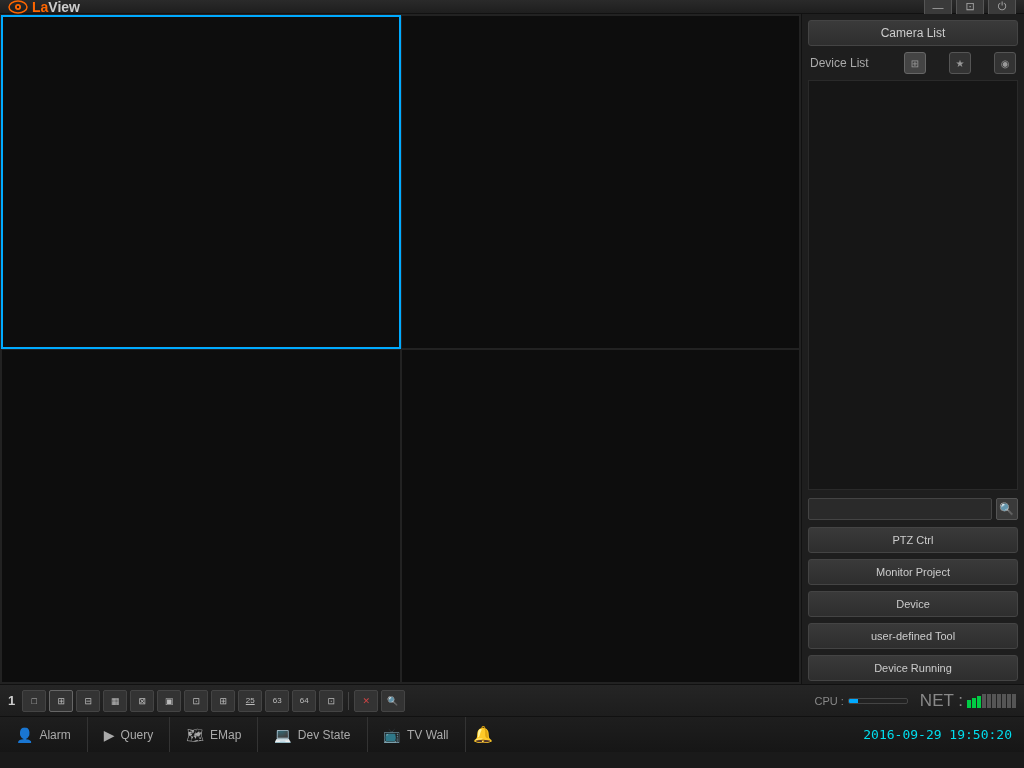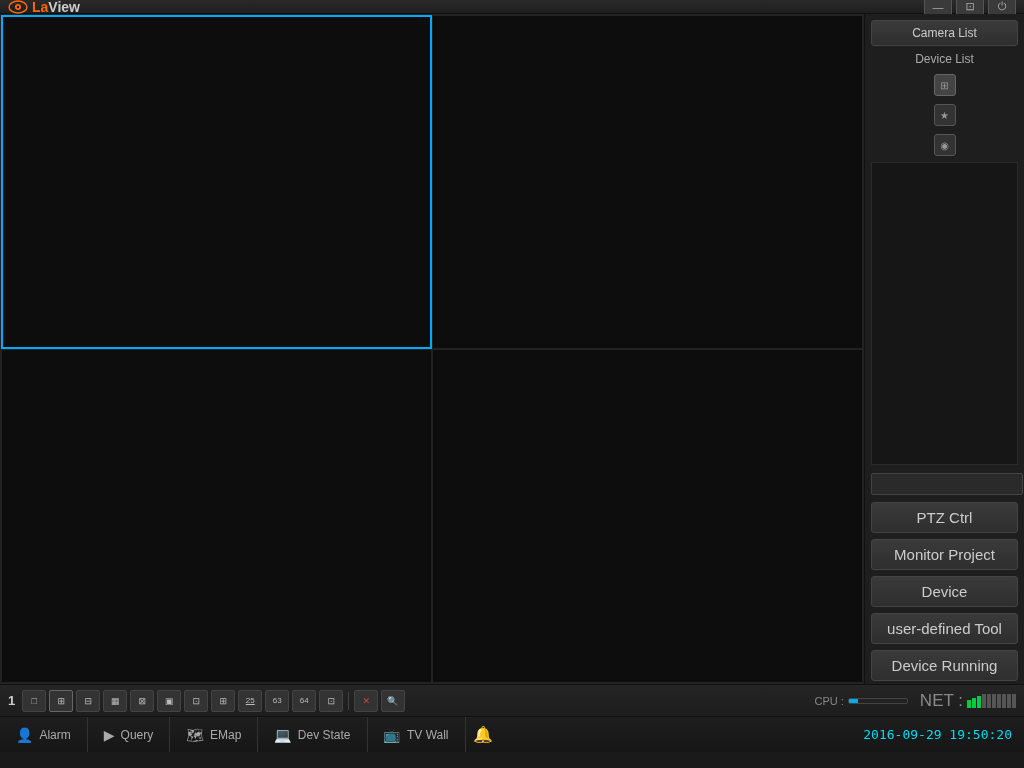--- a/index.html
+++ b/index.html
@@ -77,43 +77,42 @@
       background: #0d0d0d;
       border: 1px solid #222;
       position: relative;
     }
     .video-cell.selected {
       border: 2px solid #00aaff;
     }
 
     
     #right-panel {
-      width: 160px;
+      width: 223px;
       background: #1e1e1e;
       display: flex;
       flex-direction: column;
       border-left: 1px solid #111;
     }
     #camera-list-btn {
       background: linear-gradient(to bottom, #3a3a3a, #2e2e2e);
       border: 1px solid #444;
       border-radius: 3px;
       margin: 6px 6px 4px 6px;
       padding: 5px 0;
       text-align: center;
       cursor: pointer;
       color: #ccc;
       font-size: 12px;
     }
     #device-list-row {
       display: flex;
       align-items: center;
       padding: 2px 8px;
-      gap: 8px;
-      flex-direction: column;
+      gap: 23px;
     }
     #device-list-label {
       color: #aaa;
       font-size: 12px;
       flex: 1;
     }
     .device-icon-btn {
       width: 22px;
       height: 22px;
       background: #333;
@@ -167,21 +166,21 @@
 
     .right-btn {
       background: linear-gradient(to bottom, #3a3a3a, #2e2e2e);
       border: 1px solid #444;
       border-radius: 3px;
       margin: 3px 6px;
       padding: 6px 0;
       text-align: center;
       cursor: pointer;
       color: #ccc;
-      font-size: 15px;
+      font-size: 11px;
     }
 
     
     #toolbar {
       height: 32px;
       background: linear-gradient(to bottom, #252525, #1d1d1d);
       display: flex;
       align-items: center;
       padding: 0 8px;
       gap: 3px;

